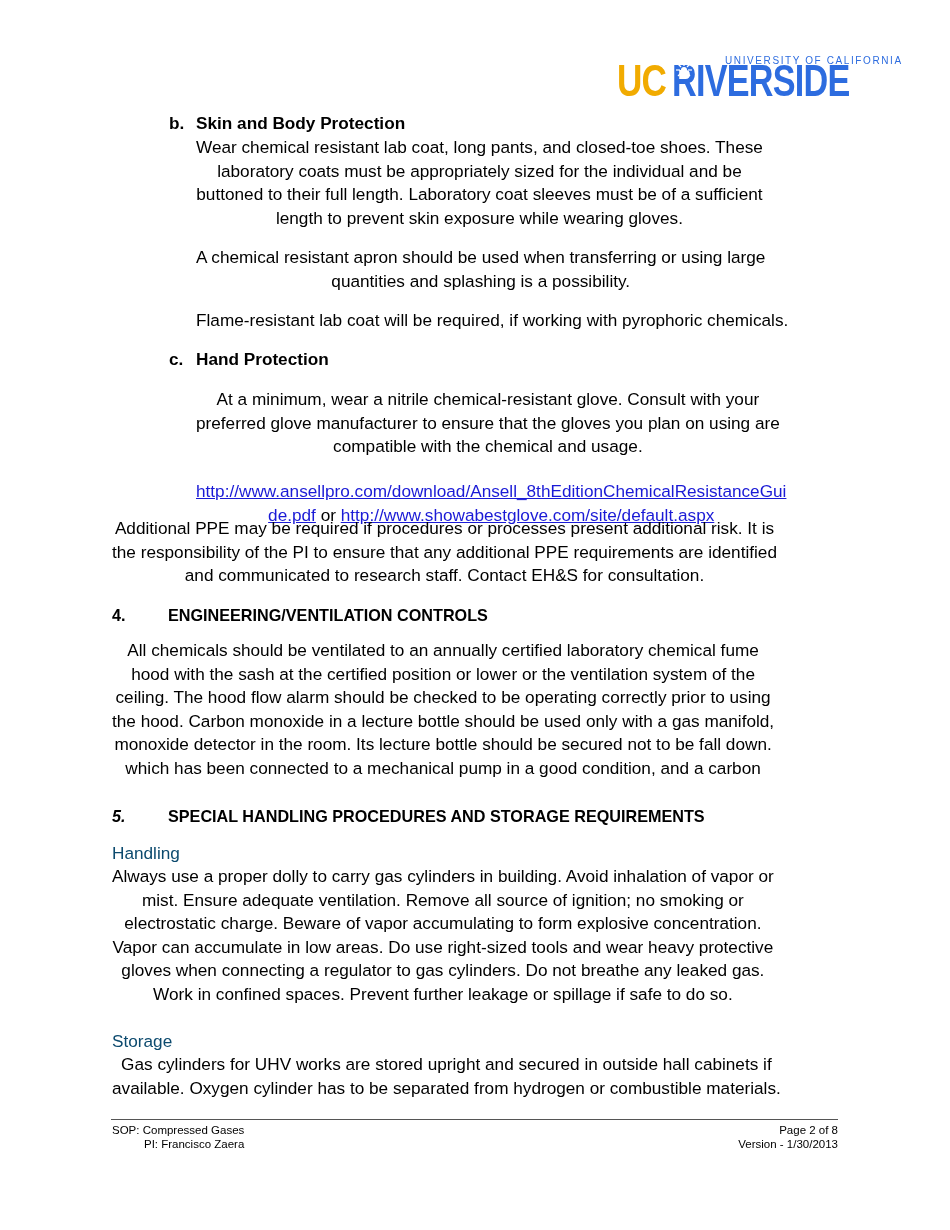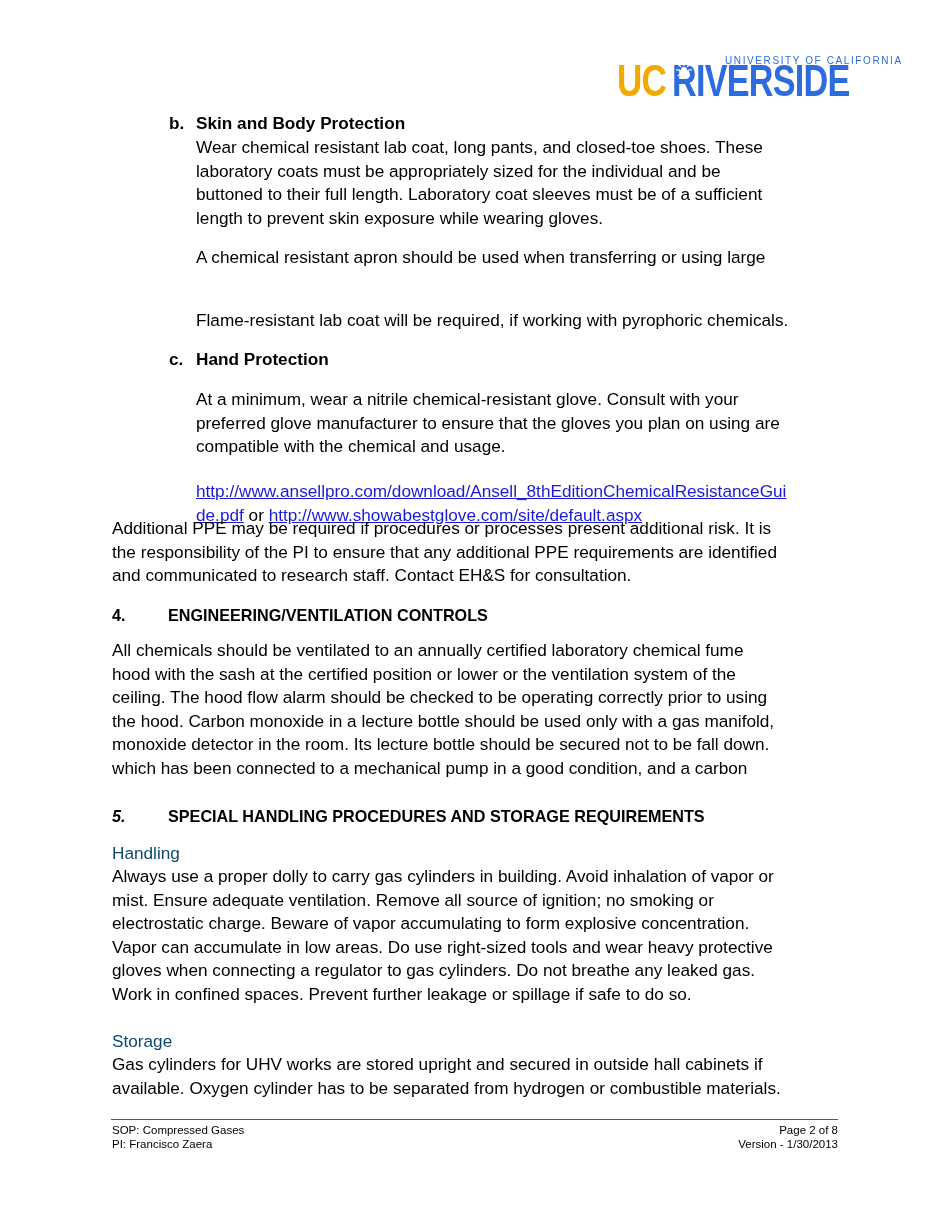--- a/index.html
+++ b/index.html
@@ -10,21 +10,21 @@
               font-weight:bold; font-size:45px; color:#f1ab00; letter-spacing:-1px;
               transform:scaleX(0.78); transform-origin:left top; line-height:40px; }
   .logo .riv { position:absolute; left:55px; top:6px; font-weight:bold; font-size:45px;
                color:#2d6cdf; line-height:40px; transform:scaleX(0.76); transform-origin:left top;
                letter-spacing:-1px; }
   .logo .univ { position:absolute; left:78px; top:0px; font-size:10px; color:#2d6cdf;
                 letter-spacing:1.6px; white-space:nowrap;margin-left:30px; }
   .logo .burst { position:absolute; left:58px; top:6px; width:18px; height:18px; }
 
   .text { font-size:17.2px; line-height:23.6px; }
-  .p { position:absolute; margin:0; }
+  .p { position:absolute; margin:0;text-align:center; }
   .sub-head { position:absolute; font-weight:bold; font-size:17.2px; line-height:23.6px; }
   .sub-letter { position:absolute; font-weight:bold; font-size:17.2px; line-height:23.6px; }
   .sec-num { position:absolute; font-weight:bold; font-size:16.2px; line-height:22px; }
   .sec-title { position:absolute; font-weight:bold; font-size:16.2px; line-height:22px; }
   .red-head { position:absolute; color:#0c4a6e; font-size:17.2px; line-height:22px; }
   a.link { color:#1a1ad6; text-decoration:underline; }
   .footer-line { position:absolute; left:111px; top:1119px; width:727px; height:1px; background:#555; }
   .foot { position:absolute; font-size:11.5px; line-height:14px; }
 </style>
 </head>
@@ -52,20 +52,21 @@
 <div class="sub-letter" style="left:169px;top:112px;">b.</div>
 <div class="sub-head" style="left:196px;top:112px;">Skin and Body Protection</div>
 <div class="p text" style="left:196px;top:136px;">
   <div>Wear chemical resistant lab coat, long pants, and closed-toe shoes. These</div>
   <div>laboratory coats must be appropriately sized for the individual and be</div>
   <div>buttoned to their full length. Laboratory coat sleeves must be of a sufficient</div>
   <div>length to prevent skin exposure while wearing gloves.</div>
 </div>
 <div class="p text" style="left:196px;top:246px;">
   <div>A chemical resistant apron should be used when transferring or using large</div>
+  <div>quantities and splashing is a possibility.</div>
 </div>
 <div class="p text" style="left:196px;top:309px;">Flame-resistant lab coat will be required, if working with pyrophoric chemicals.</div>
 
 <div class="sub-letter" style="left:169px;top:348px;">c.</div>
 <div class="sub-head" style="left:196px;top:348px;">Hand Protection</div>
 <div class="p text" style="left:196px;top:388px;">
   <div>At a minimum, wear a nitrile chemical-resistant glove.  Consult with your</div>
   <div>preferred glove manufacturer to ensure that the gloves you plan on using are</div>
   <div>compatible with the chemical and usage.</div>
 </div>
@@ -104,20 +105,20 @@
   <div>Work in confined spaces. Prevent further leakage or spillage if safe to do so.</div>
 </div>
 
 <div class="red-head" style="left:112px;top:1030px;">Storage</div>
 <div class="p text" style="left:112px;top:1053px;">
   <div>Gas cylinders for UHV works are stored upright and secured in outside hall cabinets if</div>
   <div>available. Oxygen cylinder has to be separated from hydrogen or combustible materials.</div>
 </div>
 
 <div class="footer-line"></div>
-<div class="foot" style="left:112px;top:1123px;">
+<div class="foot" style="left:112px;top:1123px;text-align:right;">
   <div>SOP: Compressed Gases</div>
   <div>PI: Francisco Zaera</div>
 </div>
 <div class="foot" style="right:112px;top:1123px;text-align:right;">
   <div>Page 2 of 8</div>
   <div>Version - 1/30/2013</div>
 </div>
 
 </body></html>

